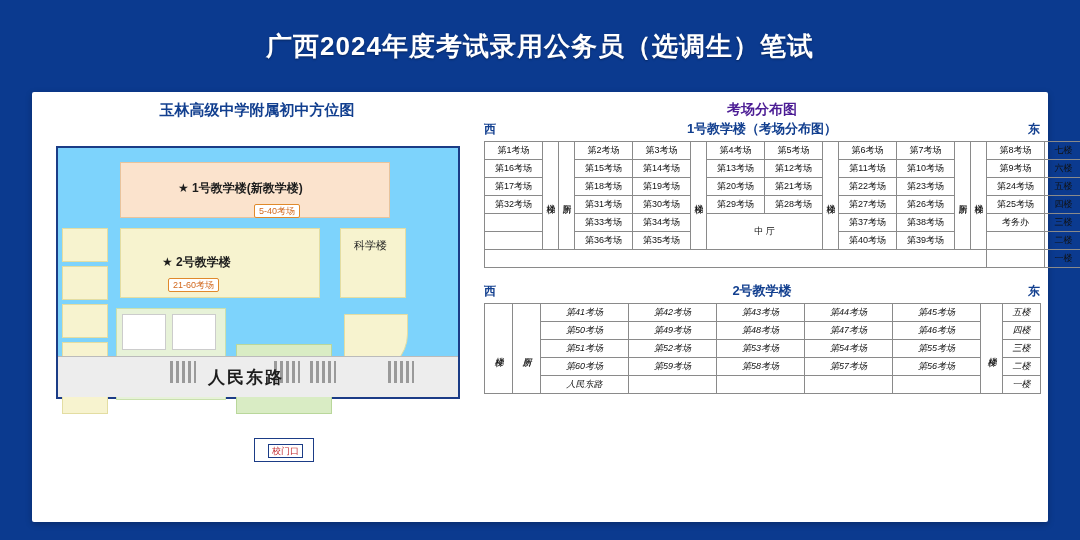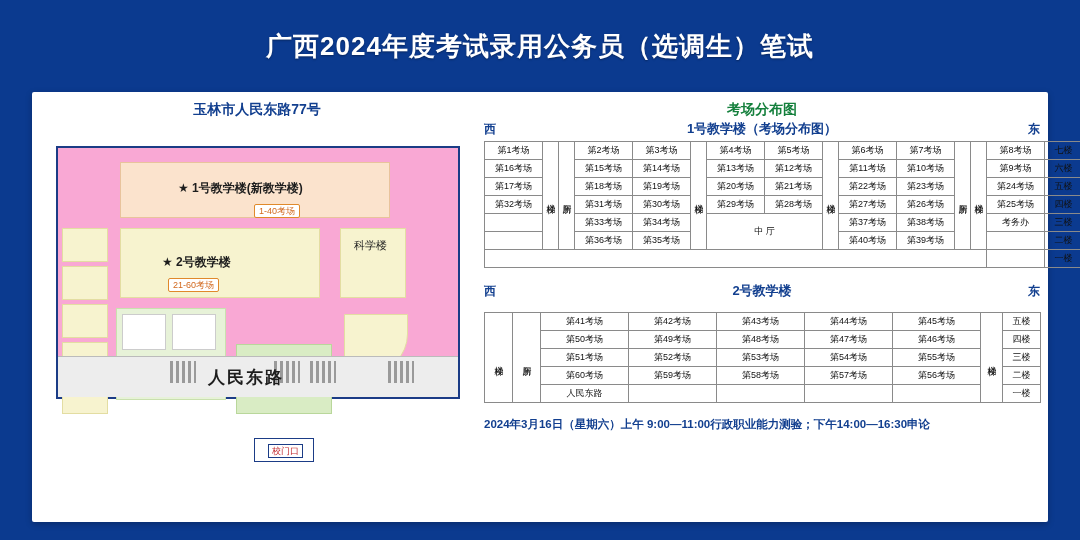--- a/index.html
+++ b/index.html
@@ -34,21 +34,21 @@
     position:absolute;left:10px;top:8px;width:430px;height:410px;
   }
   .map-title{
     text-align:center;color:#123f8f;font-weight:bold;font-size:15px;line-height:20px;
   }
   .map-sub{
     text-align:center;color:#123f8f;font-weight:bold;font-size:14px;line-height:19px;
   }
   .map-box{
     position:absolute;left:14px;top:46px;width:404px;height:253px;
-    border:2px solid #1b3c86;box-sizing:border-box;background:#f9a8d4;
+    border:2px solid #1b3c86;box-sizing:border-box;background:#7dd3fc;
   }
   .mp{position:absolute;box-sizing:border-box;}
   .b-peach{background:#fbe3cd;border:1px solid #e8c39c;}
   .b-cream{background:#f7f3cf;border:1px solid #e3dda2;}
   .b-green{background:#d9ecc4;border:1px solid #b9d79b;}
   .b-greenlt{background:#e7f2d8;border:1px solid #c9e0ae;}
   .b-white{background:#ffffff;border:1px solid #cccccc;}
   .lbl{
     position:absolute;font-size:11px;color:#1d1d1d;white-space:nowrap;
   }
@@ -67,21 +67,21 @@
   .roadname{
     position:absolute;left:150px;bottom:8px;font-size:17px;color:#1d1d1d;font-weight:bold;letter-spacing:2px;
   }
   .zebra{position:absolute;bottom:14px;width:26px;height:22px;
     background:repeating-linear-gradient(to right,#9a9a9a 0 3px,transparent 3px 6px);}
   
   .right-col{
     position:absolute;left:452px;top:8px;width:556px;height:412px;
   }
   .sec-title{
-    text-align:center;color:#15803d;font-weight:bold;font-size:14px;line-height:18px;
+    text-align:center;color:#4c1d95;font-weight:bold;font-size:14px;line-height:18px;
   }
   .dirbar{
     display:flex;justify-content:space-between;align-items:center;
     color:#123f8f;font-weight:bold;font-size:12px;margin-top:2px;
   }
   .dirbar .mid{font-size:13px;font-weight:bold;color:#123f8f;}
   table.grid{
     border-collapse:collapse;width:100%;table-layout:fixed;
   }
   table.grid td{
@@ -103,27 +103,27 @@
 </head>
 <body>
 
 <div class="header">
   <div class="line">广西2024年度考试录用公务员（选调生）笔试</div>
 </div>
 
 <div class="panel">
 
   <div class="map-col">
-    <div class="map-sub">玉林市人民东路77号</div>
+    <div class="map-title">玉林高级中学附属初中方位图</div>
 
     <div class="map-box">
 
       <div class="mp b-peach" style="left:62px;top:14px;width:270px;height:56px;"></div>
       <div class="lbl lbl-b" style="left:120px;top:32px;">★ 1号教学楼(新教学楼)</div>
-      <div class="tagline" style="left:196px;top:56px;">1-40考场</div>
+      <div class="tagline" style="left:196px;top:56px;">5-40考场</div>
 
       <div class="mp b-cream" style="left:62px;top:80px;width:200px;height:70px;"></div>
       <div class="mp b-cream" style="left:282px;top:80px;width:66px;height:70px;"></div>
       <div class="lbl lbl-b" style="left:104px;top:106px;">★ 2号教学楼</div>
       <div class="tagline" style="left:110px;top:130px;">21-60考场</div>
       <div class="lbl" style="left:296px;top:90px;">科学楼</div>
 
       <div class="mp b-cream" style="left:4px;top:80px;width:46px;height:34px;"></div>
       <div class="mp b-cream" style="left:4px;top:118px;width:46px;height:34px;"></div>
       <div class="mp b-cream" style="left:4px;top:156px;width:46px;height:34px;"></div>
@@ -259,21 +259,21 @@
         </tr>
       </tbody>
     </table>
 
     <div class="dirbar" style="margin-top:14px;">
       <span>西</span>
       <span class="mid">2号教学楼</span>
       <span>东</span>
     </div>
 
-    <table class="grid" style="margin-top:12px;">
+    <table class="grid" style="margin-top:3px;font-style:italic;">
       <colgroup>
         <col style="width:28px">
           <col style="width:28px">
         <col style="width:88px">
           <col style="width:88px">
           <col style="width:88px">
           <col style="width:88px">
           <col style="width:88px">
         <col style="width:22px">
         <col style="width:38px">
@@ -319,16 +319,15 @@
           <td></td>
           <td></td>
           <td></td>
           <td></td>
           <td>一楼</td>
         </tr>
       </tbody>
     </table>
 
     <div class="footer" style="top:auto;position:relative;margin-top:12px;">
-      <div>2024年3月16日（星期六）上午 9:00—11:00行政职业能力测验；下午14:00—16:30申论</div>
     </div>
   </div>
 </div>
 
 </body></html>

